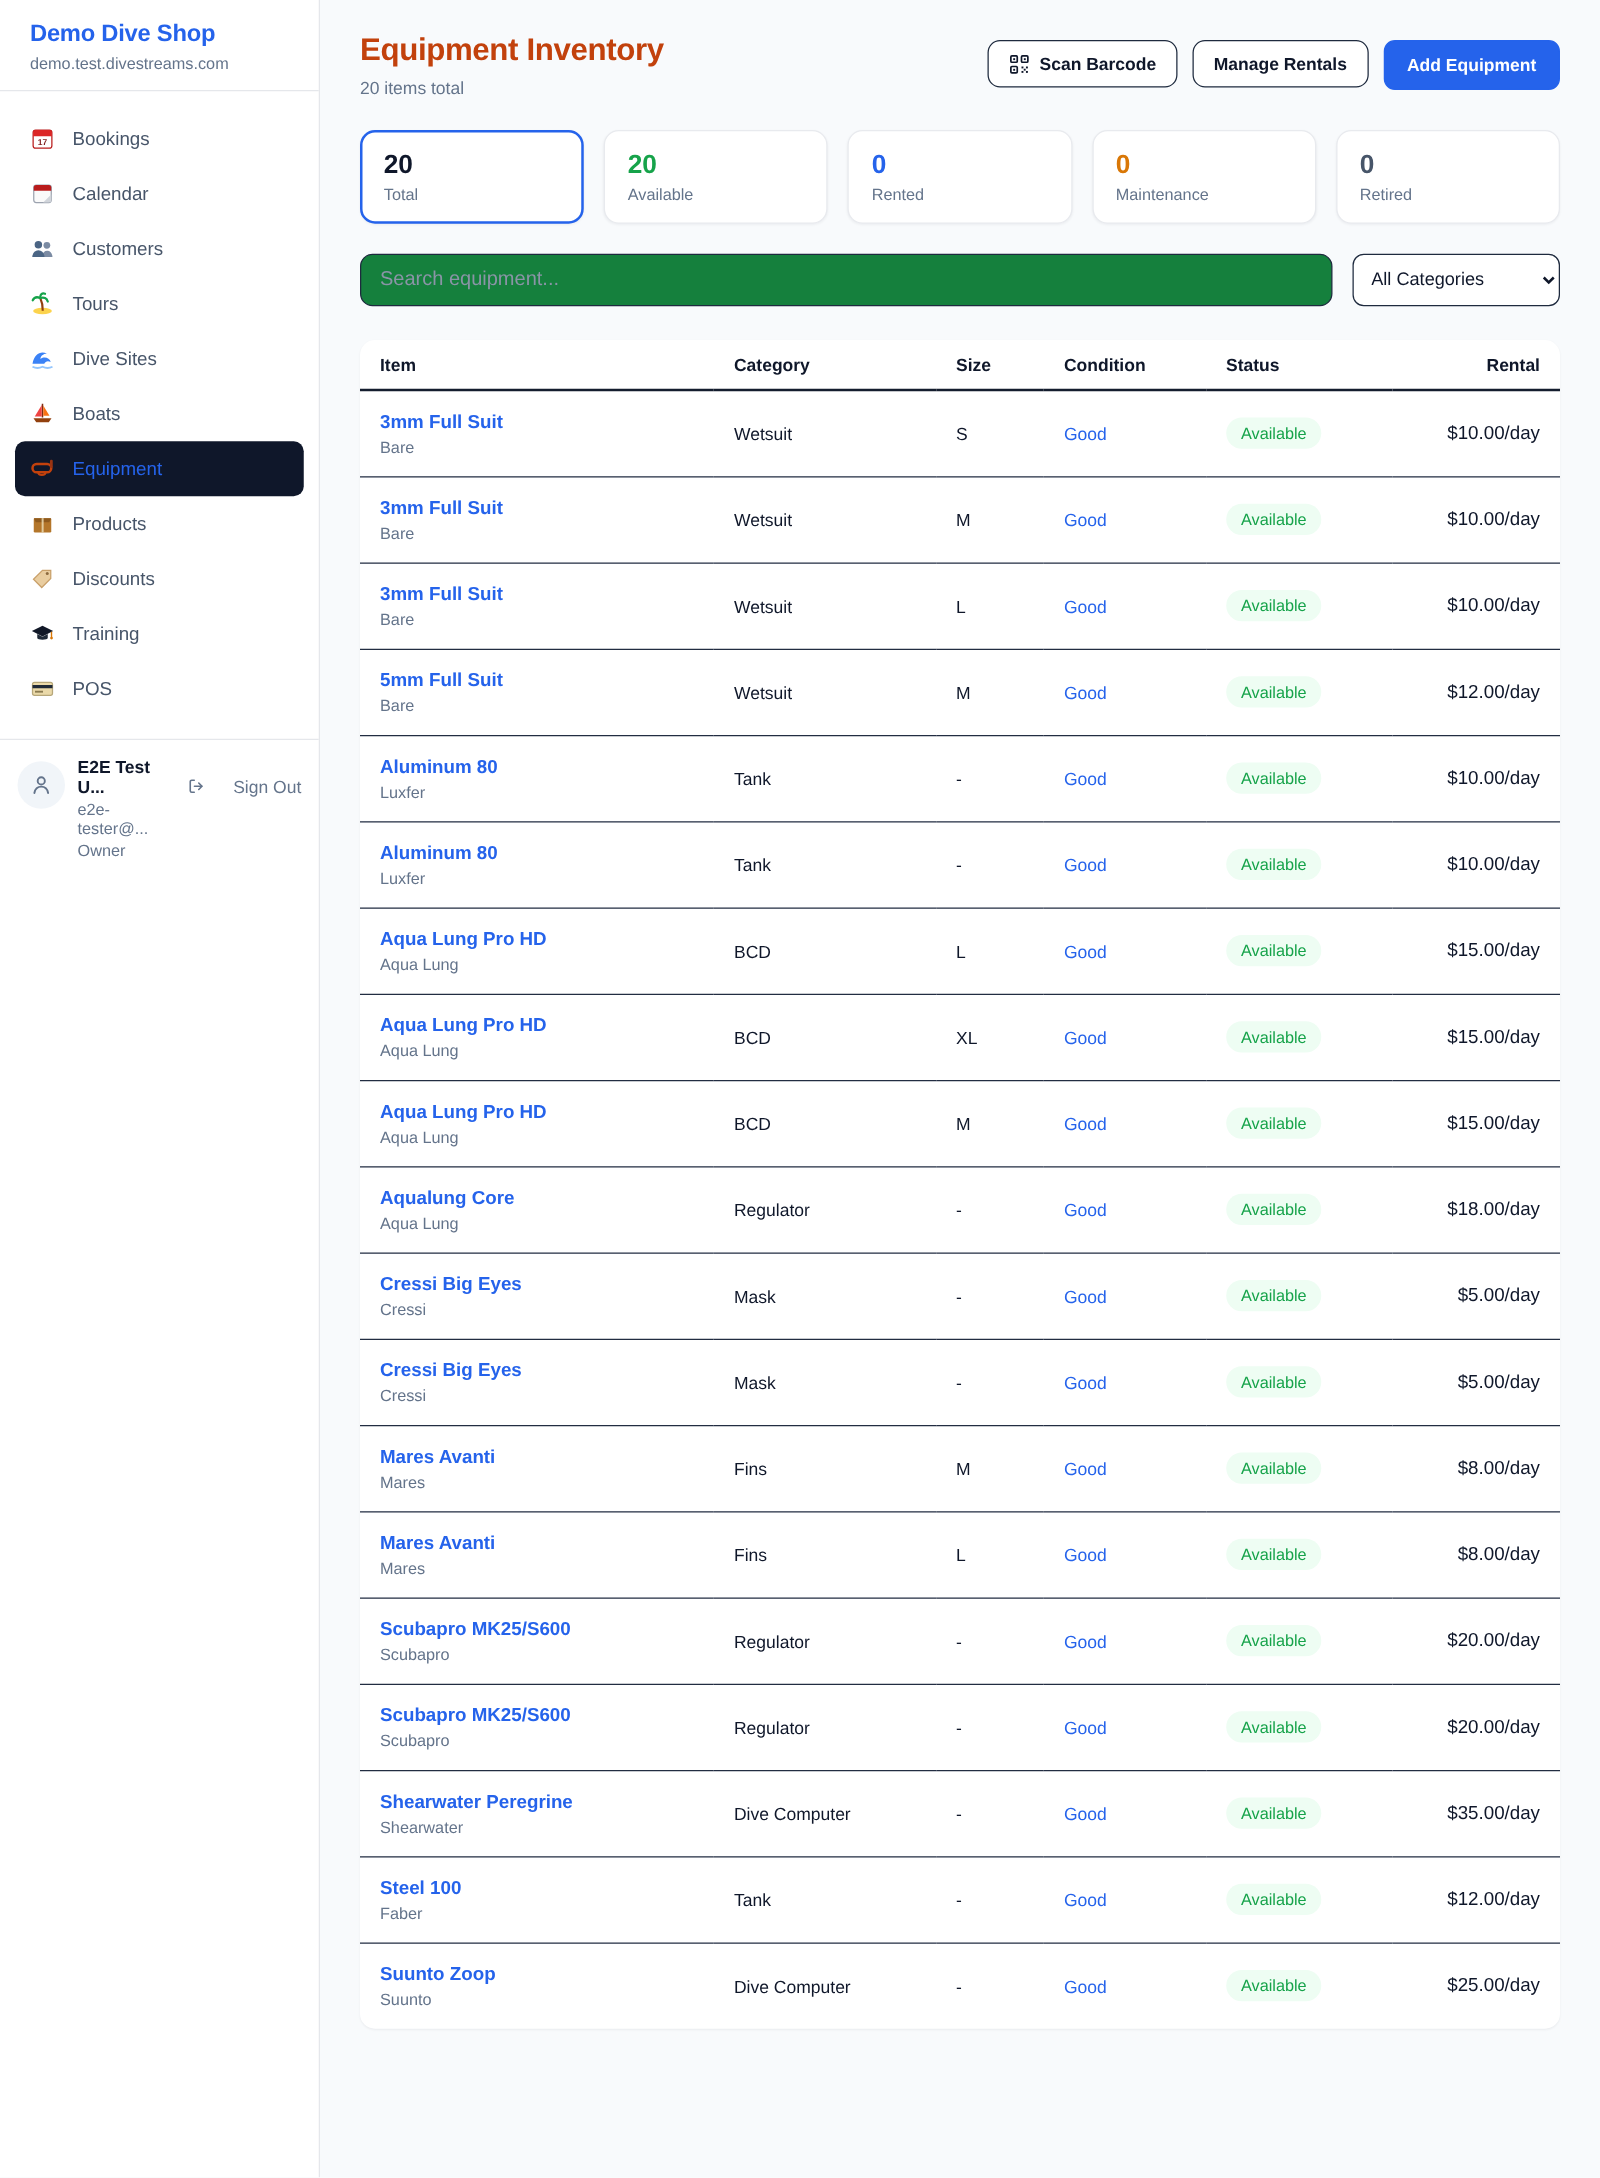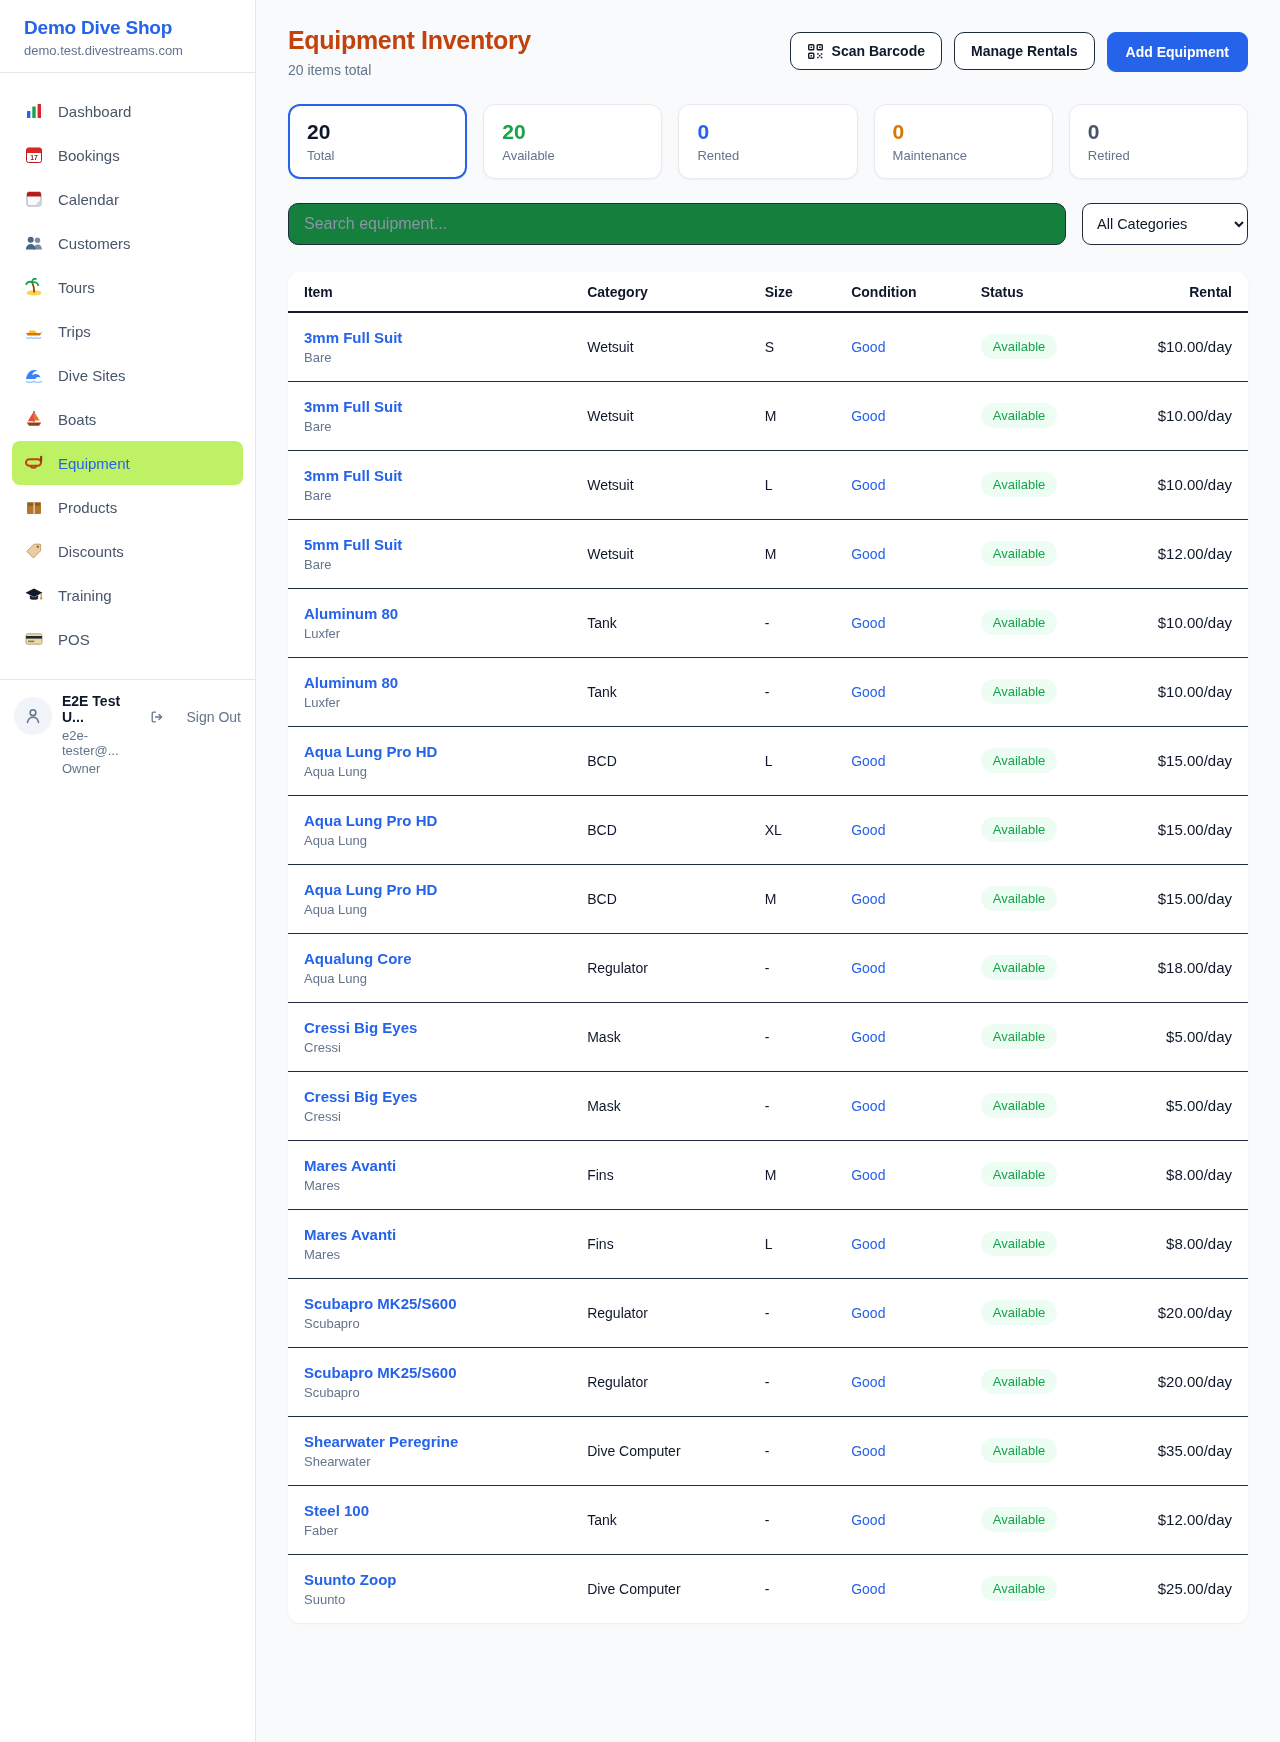--- a/index.html
+++ b/index.html
@@ -9,21 +9,21 @@
   
   .sidebar { width:256px; min-width:256px; background:#ffffff; border-right:1px solid #e5e7eb; display:flex; flex-direction:column; }
   .logo-block { padding:17px 24px 14px 24px; }
   .logo { font-size:19px; font-weight:800; color:#2563eb; letter-spacing:-0.2px; }
   .domain { font-size:13px; color:#64748b; margin-top:4px; }
   .side-divider { height:1px; background:#e5e7eb; }
   .nav { padding:16px 12px 8px 12px; }
   .nav-item { display:flex; align-items:center; gap:14px; height:44px; padding:0 12px; border-radius:8px; color:#475569; font-size:15px; cursor:pointer; }
   .nav-item .ico { width:20px; height:20px; display:inline-flex; flex:none; }
   .nav-item .ico svg { width:20px; height:20px; }
-  .nav-item.active { background:#bef264; color:#2563eb; font-weight:500; }
+  .nav-item.active { background:#0f172a; color:#2563eb; font-weight:500; }
   .user-block { border-top:1px solid #e5e7eb; margin-top:10px; padding:13px 14px; display:flex; align-items:flex-start; gap:10px; }
   .avatar { width:38px; height:38px; border-radius:50%; background:#f1f5f9; display:flex; align-items:center; justify-content:center; flex:none; margin-top:4px; }
   .avatar svg { width:22px; height:22px; }
   .user-meta { flex:1; min-width:0; }
   .user-name { font-size:14px; font-weight:700; color:#0f172a; }
   .user-email { font-size:13px; color:#64748b; margin-top:3px; }
   .user-role { font-size:13px; color:#64748b; margin-top:3px; }
   .signout { display:flex; align-items:center; gap:22px; color:#64748b; font-size:14px; margin-top:16px; cursor:pointer; white-space:nowrap; }
   .signout svg { width:16px; height:16px; }
 
@@ -73,30 +73,20 @@
     <div class="logo-block">
       <div class="logo">Demo Dive Shop</div>
       <div class="domain">demo.test.divestreams.com</div>
     </div>
     <div class="side-divider"></div>
 
     <nav class="nav">
       <div class="nav-item">
         <span class="ico">
             <svg viewBox="0 0 20 20">
-              <rect x="3" y="10" width="3.4" height="7" rx="0.5" fill="#2563eb"></rect>
-              <rect x="8.3" y="5.5" width="3.4" height="11.5" rx="0.5" fill="#16a34a"></rect>
-              <rect x="13.6" y="3" width="3.4" height="14" rx="0.5" fill="#dc2626"></rect>
-            </svg>
-          </span>
-        <span>Dashboard</span>
-      </div>
-      <div class="nav-item">
-        <span class="ico">
-            <svg viewBox="0 0 20 20">
               <rect x="2.5" y="3" width="15" height="14.5" rx="2" fill="#fff" stroke="#b91c1c"></rect>
               <path d="M2.5 5 a2 2 0 0 1 2-2 h11 a2 2 0 0 1 2 2 v3 h-15 Z" fill="#dc2626"></path>
               <text x="10" y="15.4" font-size="6.8" fill="#7f1d1d" text-anchor="middle" font-weight="bold" font-family="Liberation Sans, sans-serif">17</text>
             </svg>
           </span>
         <span>Bookings</span>
       </div>
       <div class="nav-item">
         <span class="ico">
             <svg viewBox="0 0 20 20">
@@ -120,30 +110,20 @@
       </div>
       <div class="nav-item">
         <span class="ico">
             <svg viewBox="0 0 20 20">
               <ellipse cx="10" cy="15.8" rx="7.5" ry="2.6" fill="#fcd34d"></ellipse>
               <path d="M10.2 15.5 C10.2 11 9.2 7.5 8.2 5.4" stroke="#92400e" stroke-width="1.7" fill="none"></path>
               <path d="M8.2 5.4 C5.4 4.2 3.2 5.2 2.2 7.2 M8.2 5.4 C7.8 2.6 9.8 1.2 12 2 M8.2 5.4 C11.2 4.4 13.4 5.6 14.2 8.2" stroke="#16a34a" stroke-width="1.8" fill="none" stroke-linecap="round"></path>
             </svg>
           </span>
         <span>Tours</span>
-      </div>
-      <div class="nav-item">
-        <span class="ico">
-            <svg viewBox="0 0 20 20">
-              <path d="M5.5 9.5 h5.5 l1.5 2.5 H4.5 Z" fill="#fbbf24"></path>
-              <path d="M2 12 h14.5 l2-2 -2.5 4.5 H3.5 Z" fill="#d97706"></path>
-              <path d="M2 16.5 q3 1.6 5.3 0 q2.3 1.6 4.6 0 q2.3 1.6 5.3 0" stroke="#93c5fd" stroke-width="1.3" fill="none"></path>
-            </svg>
-          </span>
-        <span>Trips</span>
       </div>
       <div class="nav-item">
         <span class="ico">
             <svg viewBox="0 0 20 20">
               <path d="M2 14 C3.5 5.5 9 3.5 13.5 5.8 C10.5 6 8.3 8 8.4 10.2 C11.4 8 15.6 9.2 16.6 12.6 C13.8 11.4 12.4 12.4 11.4 14 Z" fill="#3b82f6"></path>
               <path d="M2 16.4 q4 2 8 0 q4 2 8 0" stroke="#93c5fd" stroke-width="1.4" fill="none"></path>
             </svg>
           </span>
         <span>Dive Sites</span>
       </div>

